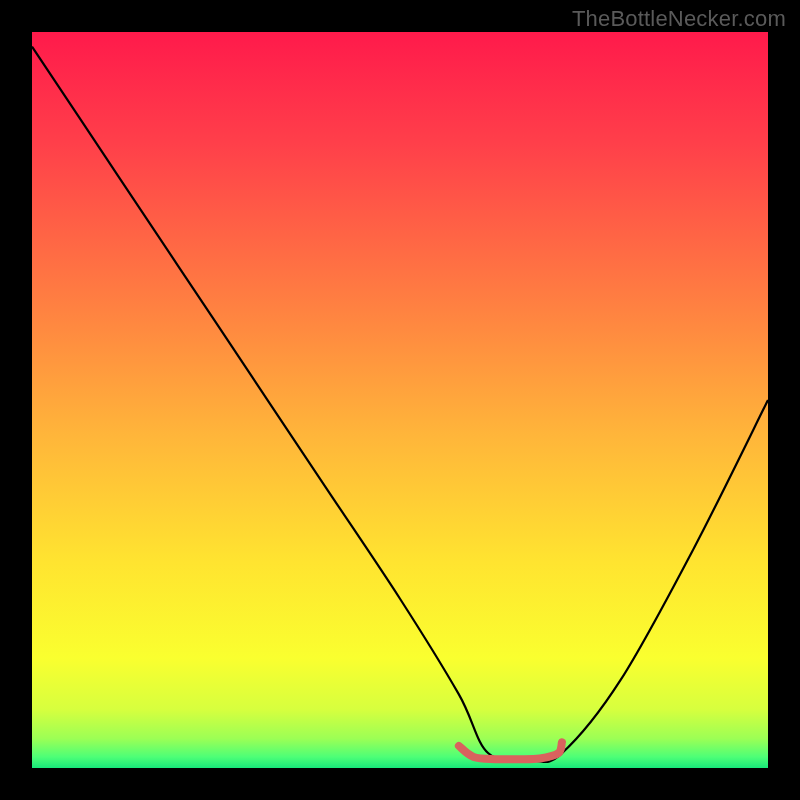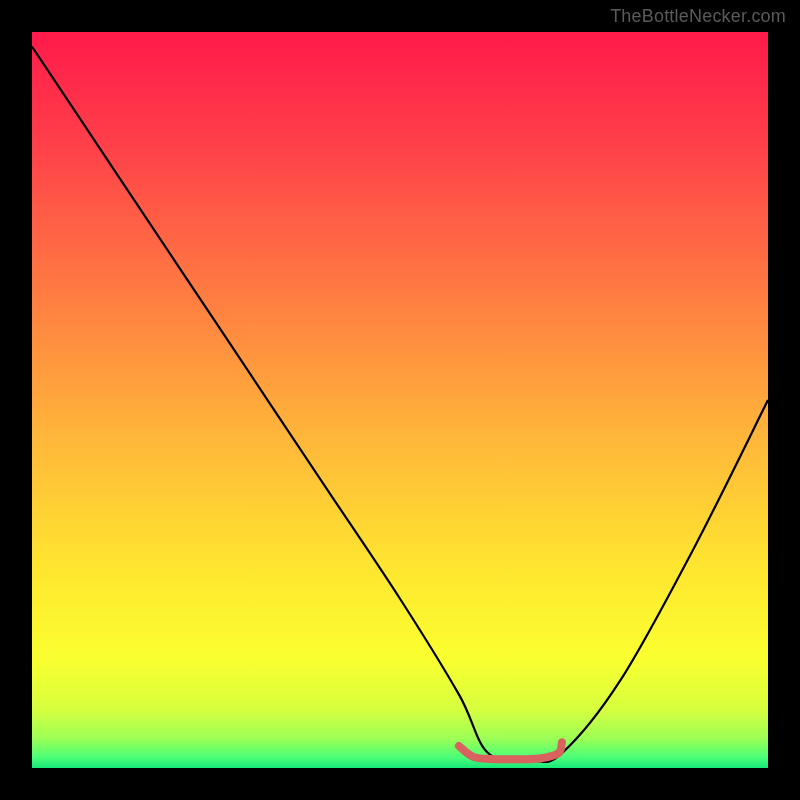--- a/index.html
+++ b/index.html
@@ -15,21 +15,21 @@
     position: relative;
     width: 800px;
     height: 800px;
     background: #000;
   }
   .watermark {
     position: absolute;
     top: 6px;
     right: 14px;
     color: #5a5a5a;
-    font-size: 18px;
+    font-size: 22px;
     font-weight: 500;
     letter-spacing: 0.2px;
     z-index: 10;
   }
   svg {
     position: absolute;
     top: 0;
     left: 0;
   }
 </style>

